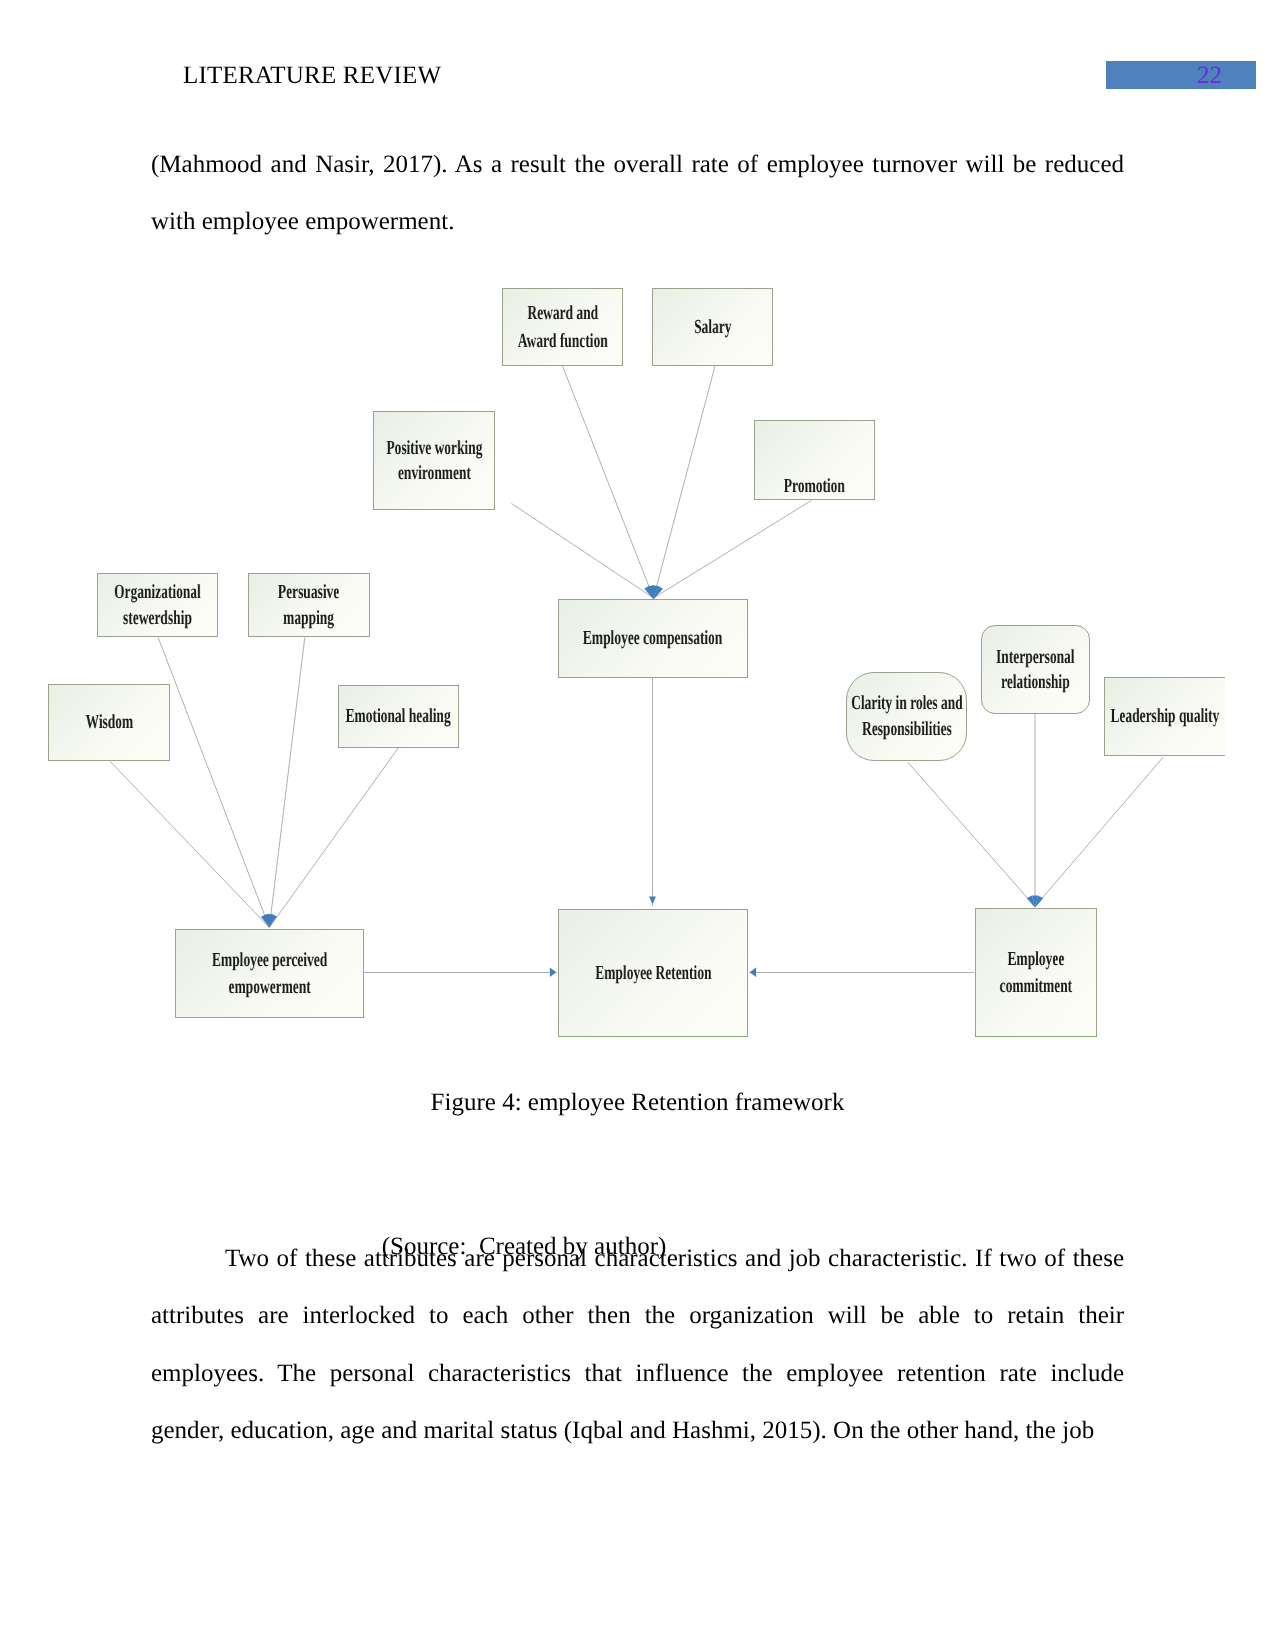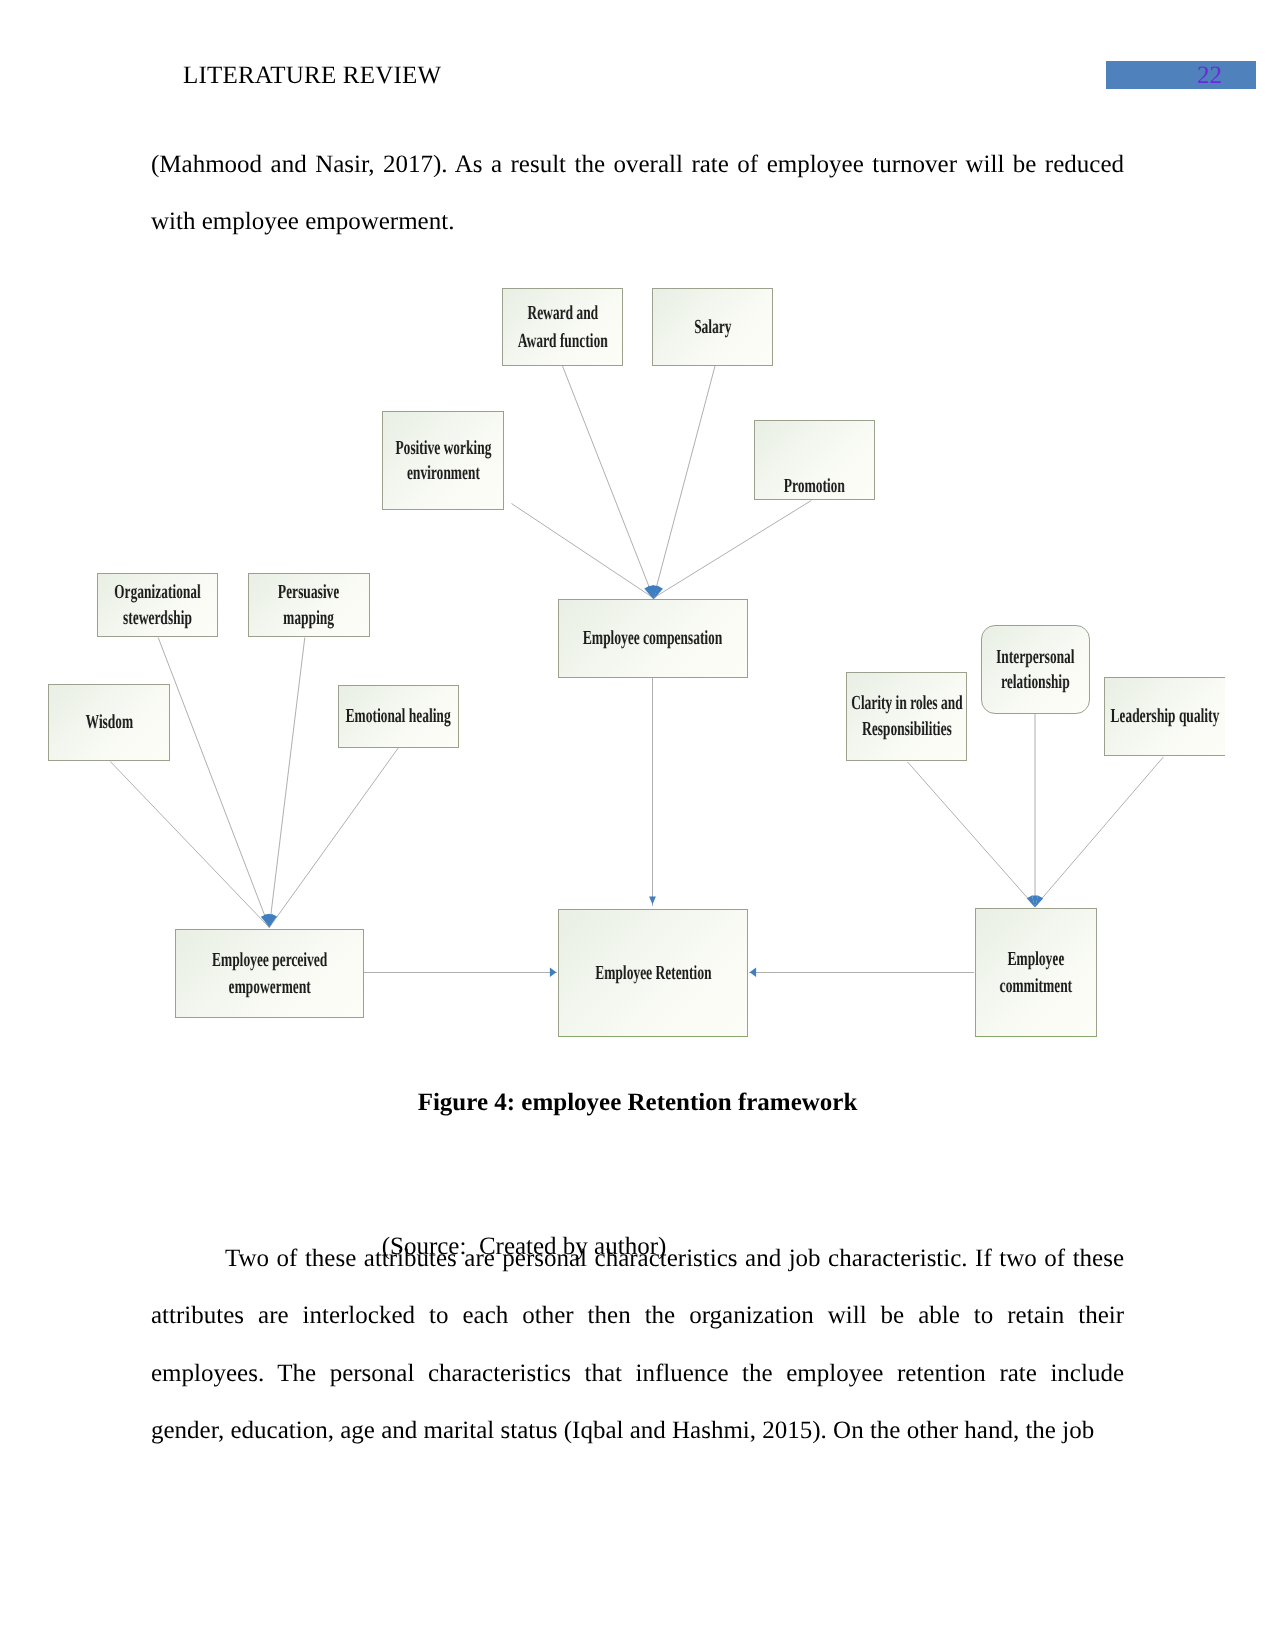--- a/index.html
+++ b/index.html
@@ -18,21 +18,21 @@
   .pagenum{position:absolute;left:1106px;top:61px;width:116px;text-align:right;
            font-size:25px;line-height:29px;color:#6d28d9;}
 
   
   .para{position:absolute;left:151px;width:973px;font-size:25px;line-height:56.9px;
         text-align:justify;text-justify:inter-word;}
   .para.p1{top:137.3px;line-height:56.8px;}
   .para.p2{top:1230.3px;text-indent:74px;line-height:57.4px;}
 
   .fig-caption{position:absolute;left:0;top:1088px;width:1275px;text-align:center;
-               font-size:25px;font-weight:bold;line-height:30px;}
+               font-size:25px;font-weight:normal;line-height:30px;}
   .fig-src{position:absolute;left:0;top:1232px;width:1048px;text-align:center;
            font-size:25px;line-height:30px;}
 
   
   .figclip{position:absolute;left:0;top:260px;width:1224.5px;height:800px;overflow:hidden;}
   .diagram{position:absolute;left:0;top:-260px;width:1275px;height:1651px;}
   #diagram-nodes{position:absolute;left:0;top:-260px;width:1017px;height:1651px;}
   .dgnode{position:absolute;box-sizing:border-box;
           border:1px solid #9ba18d;
           background:linear-gradient(135deg,#e9efe5 0%,#f2f6ee 36%,#fafbf5 68%,#fdfdf8 100%);
@@ -89,21 +89,21 @@
           <span style="color: rgb(27, 27, 27); line-height: 27.5px;">
             <div>Reward and</div>
             <div>Award function</div>
           </span>
         </div>
         <div class="dgnode" style="left: 652px; top: 288px; width: 121px; height: 78px; border-color: rgb(155, 161, 141); background: linear-gradient(135deg, rgb(233, 239, 229) 0%, rgb(242, 246, 238) 36%, rgb(250, 251, 245) 68%, rgb(253, 253, 248) 100%);">
           <span style="color: rgb(27, 27, 27);">
             <div>Salary</div>
           </span>
         </div>
-        <div class="dgnode" style="left: 382px; top: 411px; width: 122px; height: 99px; border-color: rgb(155, 161, 141); background: linear-gradient(135deg, rgb(233, 239, 229) 0%, rgb(242, 246, 238) 36%, rgb(250, 251, 245) 68%, rgb(253, 253, 248) 100%);">
+        <div class="dgnode" style="left: 373px; top: 411px; width: 122px; height: 99px; border-color: rgb(155, 161, 141); background: linear-gradient(135deg, rgb(233, 239, 229) 0%, rgb(242, 246, 238) 36%, rgb(250, 251, 245) 68%, rgb(253, 253, 248) 100%);">
           <span style="color: rgb(27, 27, 27); line-height: 24.8px;">
             <div>Positive working</div>
             <div>environment</div>
           </span>
         </div>
         <div class="dgnode" style="left: 754px; top: 420px; width: 121px; height: 80px; border-color: rgb(155, 161, 141); background: linear-gradient(135deg, rgb(233, 239, 229) 0%, rgb(242, 246, 238) 36%, rgb(250, 251, 245) 68%, rgb(253, 253, 248) 100%); align-items: flex-end;">
           <span style="color: rgb(27, 27, 27);">
             <div>Promotion</div>
           </span>
         </div>
@@ -127,21 +127,21 @@
         <div class="dgnode" style="left: 338px; top: 685px; width: 121px; height: 63px; border-color: rgb(155, 161, 141); background: linear-gradient(135deg, rgb(233, 239, 229) 0%, rgb(242, 246, 238) 36%, rgb(250, 251, 245) 68%, rgb(253, 253, 248) 100%);">
           <span style="color: rgb(27, 27, 27);">
             <div>Emotional healing</div>
           </span>
         </div>
         <div class="dgnode" style="left: 558px; top: 599px; width: 190px; height: 79px; border-color: rgb(155, 161, 141); background: linear-gradient(135deg, rgb(233, 239, 229) 0%, rgb(242, 246, 238) 36%, rgb(250, 251, 245) 68%, rgb(253, 253, 248) 100%);">
           <span style="color: rgb(27, 27, 27);">
             <div>Employee compensation</div>
           </span>
         </div>
-        <div class="dgnode" style="left: 846px; top: 672px; width: 121px; height: 89px; border-color: rgb(155, 161, 141); background: linear-gradient(135deg, rgb(233, 239, 229) 0%, rgb(242, 246, 238) 36%, rgb(250, 251, 245) 68%, rgb(253, 253, 248) 100%);">
+        <div class="dgnode" style="left: 846px; top: 672px; width: 121px; height: 89px; border-color: rgb(155, 161, 141); background: linear-gradient(135deg, rgb(233, 239, 229) 0%, rgb(242, 246, 238) 36%, rgb(250, 251, 245) 68%, rgb(253, 253, 248) 100%); border-radius: 28px;">
           <span style="color: rgb(27, 27, 27); line-height: 25.6px;">
             <div>Clarity in roles and</div>
             <div>Responsibilities</div>
           </span>
         </div>
         <div class="dgnode" style="left: 981px; top: 625px; width: 109px; height: 89px; border-color: rgb(155, 161, 141); background: linear-gradient(135deg, rgb(233, 239, 229) 0%, rgb(242, 246, 238) 36%, rgb(250, 251, 245) 68%, rgb(253, 253, 248) 100%); border-radius: 14px;">
           <span style="color: rgb(27, 27, 27); line-height: 24.6px;">
             <div>Interpersonal</div>
             <div>relationship</div>
           </span>

